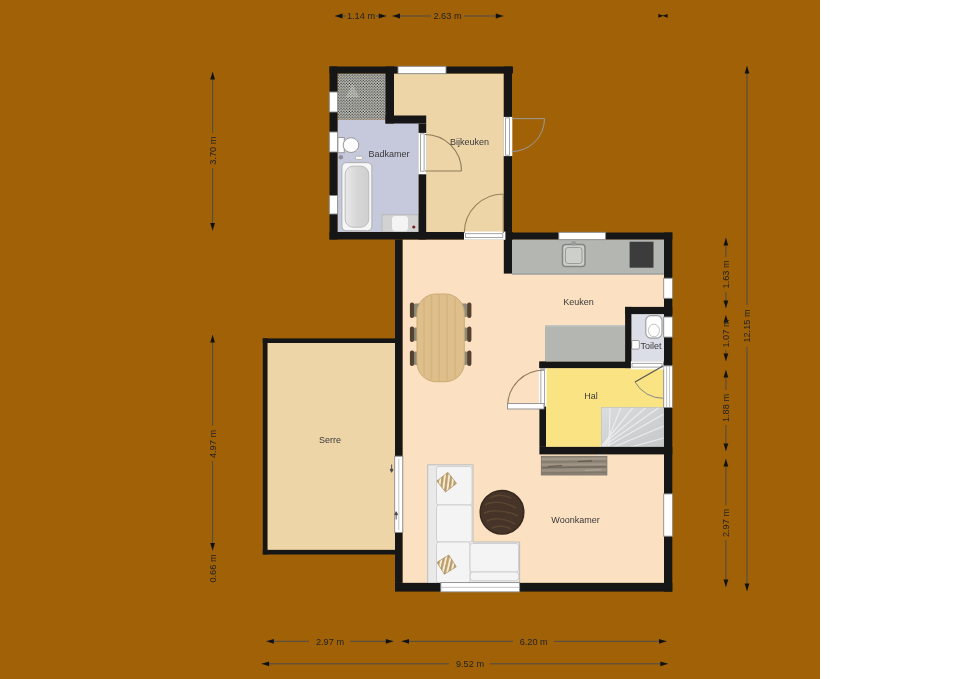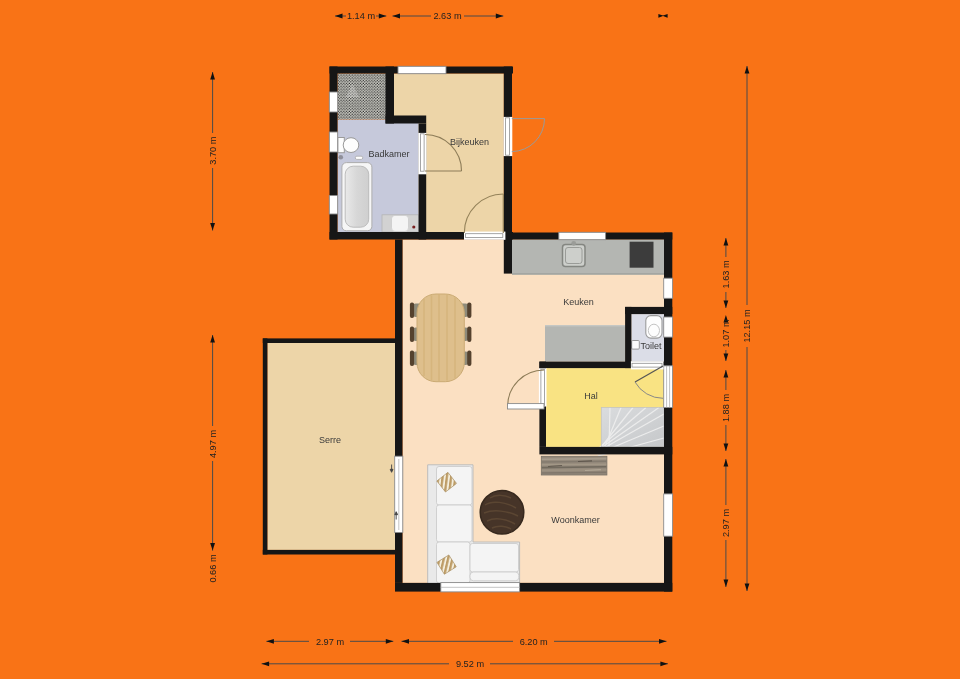--- a/index.html
+++ b/index.html
@@ -1,16 +1,16 @@
 <!DOCTYPE html>
 <html><head>
 <meta charset="utf-8">
 <style>
 html,body{margin:0;padding:0;background:#ffffff;}
-#wrap{position:relative;width:960px;height:679px;background:#f97316;overflow:hidden;}
+#wrap{position:relative;width:820px;height:679px;background:#a16207;overflow:hidden;}
 svg{position:absolute;left:0;top:0;}
 text{font-family:"Liberation Sans",sans-serif;}
 </style>
 </head>
 <body>
 <div id="wrap">
 <svg width="960" height="679" viewBox="0 0 960 679">
 <defs>
 <pattern id="chk" width="2.8" height="2.8" patternUnits="userSpaceOnUse">
   <rect width="2.8" height="2.8" fill="#d6d6ce"></rect>

